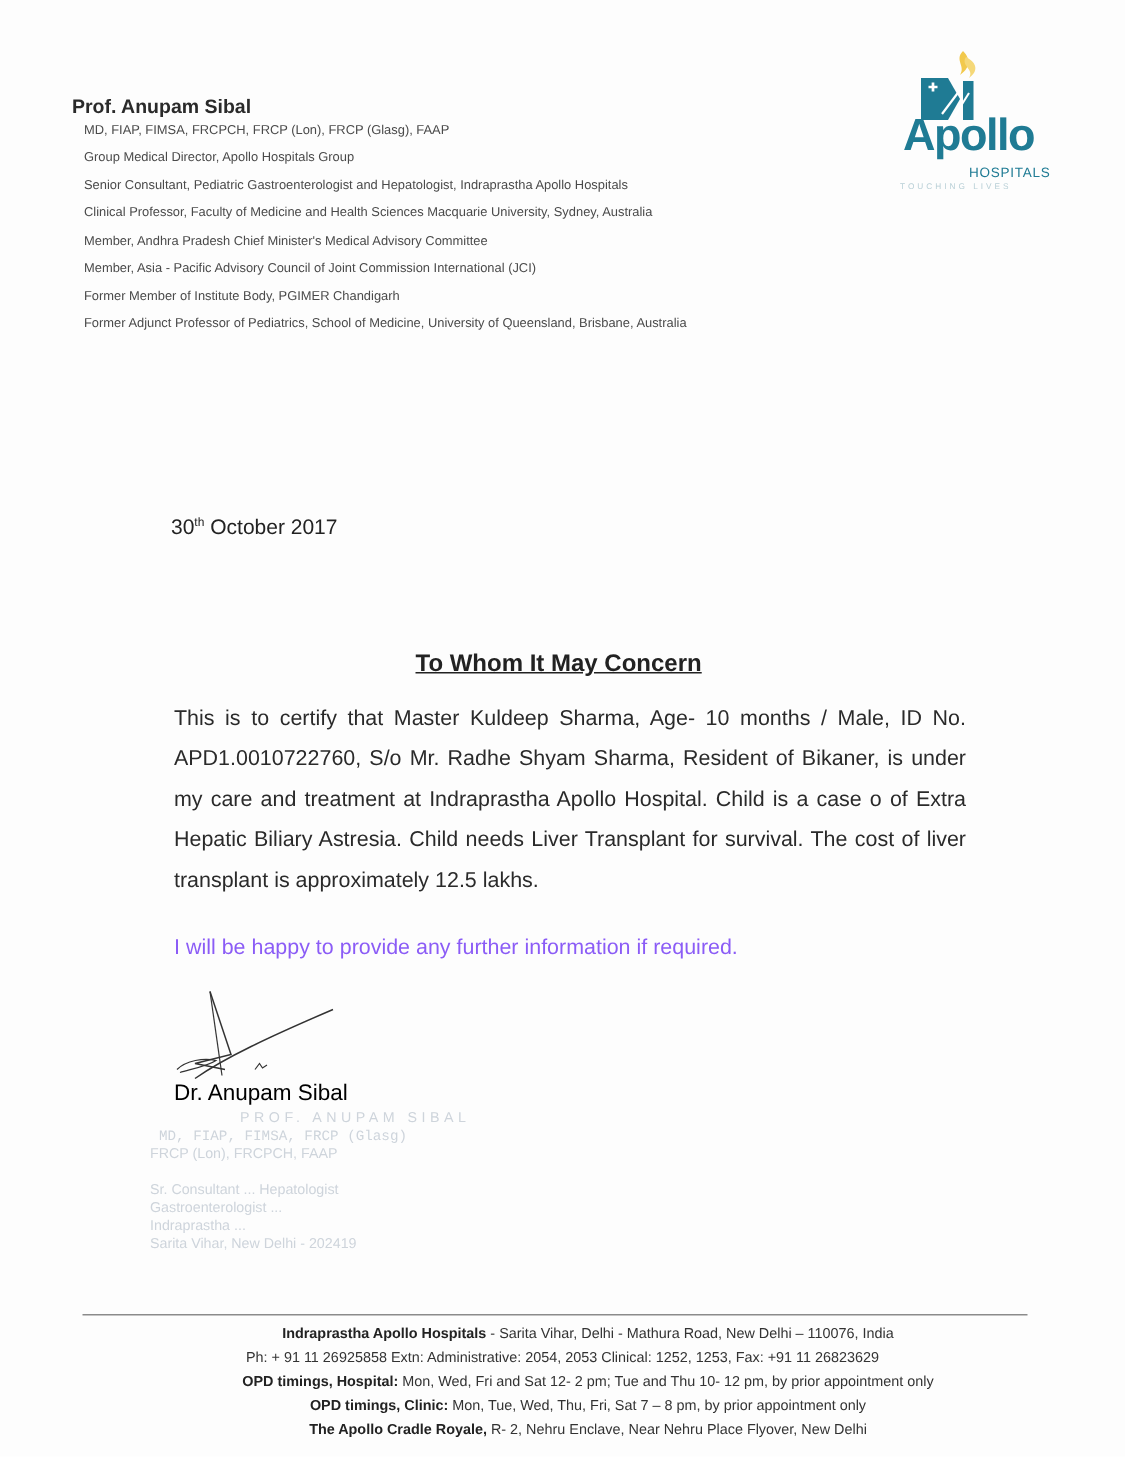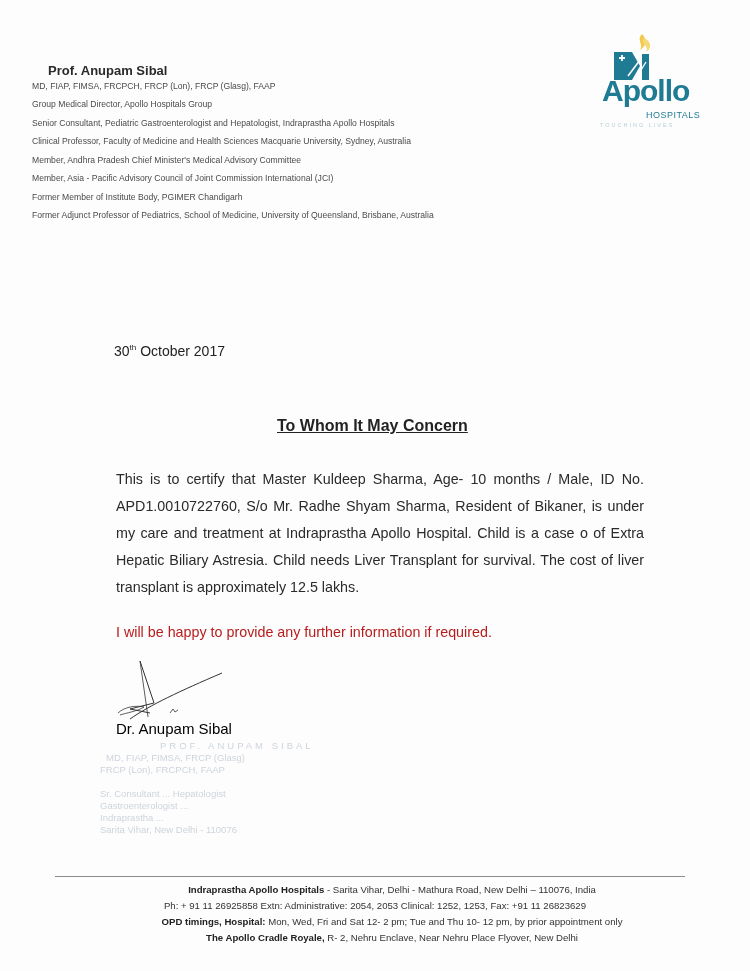--- a/index.html
+++ b/index.html
@@ -17,21 +17,21 @@
       background: #fdfdfd;
     }
     .abs { position: absolute; }
 
     
     .doctor-name {
       left: 48px; top: 63px;
       font-size: 13px; font-weight: bold; color: #2a2a2a;
     }
     .cred-list {
-      left: 32px; top: 80px;
+      left: 56px; top: 80px;
       margin: 0; padding: 0; list-style: none;
       font-size: 8.6px; color: #4a4a4a;
     }
     .cred-list li { height: 18.5px; line-height: 12px; white-space: nowrap; }
     .cred-list li:first-child { height: 18px; }
 
     
     .logo {
       left: 598px; top: 32px; width: 105px; height: 100px; text-align: center;
     }
@@ -49,31 +49,31 @@
       font-size: 5.5px; color: #b8cfd6; letter-spacing: 2px; white-space: nowrap;
     }
 
     
     .date {
       left: 114px; top: 343px;
       font-size: 14px; color: #222;
     }
     .date sup { font-size: 8px; }
     .title {
-      left: 277px; top: 417px;
+      left: 277px; top: 434px;
       font-size: 16px; font-weight: bold; text-decoration: underline; color: #222;
     }
     .body-para {
       left: 116px; top: 466px; width: 528px;
       font-size: 14.3px; line-height: 27px; color: #2a2a2a;
       text-align: justify;
     }
     .closing {
       left: 116px; top: 624px;
-      font-size: 14.3px; color: #b91c1c;
+      font-size: 14.3px; color: #8b5cf6;
     }
     .signature {
       left: 100px; top: 655px; width: 130px; height: 70px;
     }
     .sig-name {
       left: 116px; top: 720px;
       font-size: 15px; color: #000000;
     }
     .stamp {
       left: 100px; top: 740px; width: 220px; height: 110px;
@@ -133,28 +133,29 @@
   <path d="M40 6 L54 48 L30 54 L50 58" fill="none" stroke="#333" stroke-width="1"></path>
   <path d="M40 6 L48 62" fill="none" stroke="#333" stroke-width="0.8"></path>
   <path d="M30 64 C50 50, 80 36, 122 18" fill="none" stroke="#333" stroke-width="1"></path>
   <path d="M18 58 C24 52, 36 50, 44 52 C38 56, 26 58, 20 60" fill="none" stroke="#333" stroke-width="0.8"></path>
   <path d="M70 58 l3 -4 l2 3 l3 -2" fill="none" stroke="#333" stroke-width="0.8"></path>
 </svg>
 <div class="abs sig-name">Dr. Anupam Sibal</div>
 
 <div class="abs stamp">
   <div style="padding-left:60px;letter-spacing:3px;">PROF. ANUPAM SIBAL</div>
-  <div style="padding-left:6px;">MD, FIAP, FIMSA, FRCP (Glasg)</div>
+  <div style="padding-left:6px;font-family:Liberation Mono, monospace;">MD, FIAP, FIMSA, FRCP (Glasg)</div>
   <div>FRCP (Lon), FRCPCH, FAAP</div>
   <div>&nbsp;</div>
   <div>Sr. Consultant ... Hepatologist</div>
   <div>Gastroenterologist ...</div>
   <div>Indraprastha ...</div>
-  <div>Sarita Vihar, New Delhi - 110076</div>
+  <div>Sarita Vihar, New Delhi - 202419</div>
 </div>
 
 <div class="abs divider"></div>
 <div class="abs footer">
   <div><b>Indraprastha Apollo Hospitals</b><span> - Sarita Vihar, Delhi - Mathura Road, New Delhi – 110076, India</span></div>
   <div>Ph: + 91 11 26925858 Extn: Administrative: 2054, 2053 Clinical: 1252, 1253, Fax: +91 11 26823629</div>
   <div><b>OPD timings, Hospital:</b><span> Mon, Wed, Fri and Sat 12- 2 pm; Tue and Thu 10- 12 pm, by prior appointment only</span></div>
+  <div><b>OPD timings, Clinic:</b><span> Mon, Tue, Wed, Thu, Fri, Sat 7 – 8 pm, by prior appointment only</span></div>
   <div><b>The Apollo Cradle Royale,</b><span> R- 2, Nehru Enclave, Near Nehru Place Flyover, New Delhi</span></div>
 </div>
 
 </body></html>

